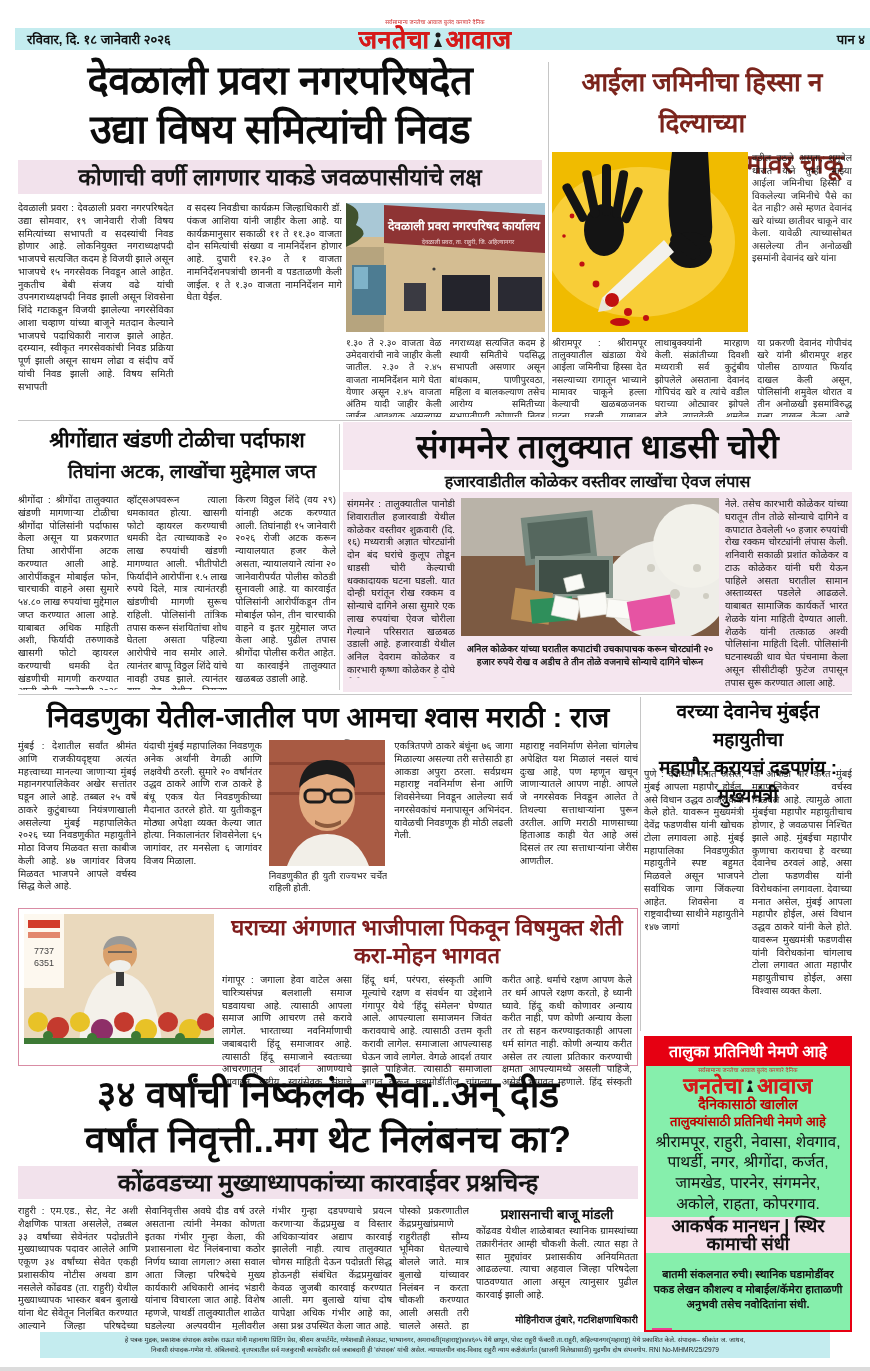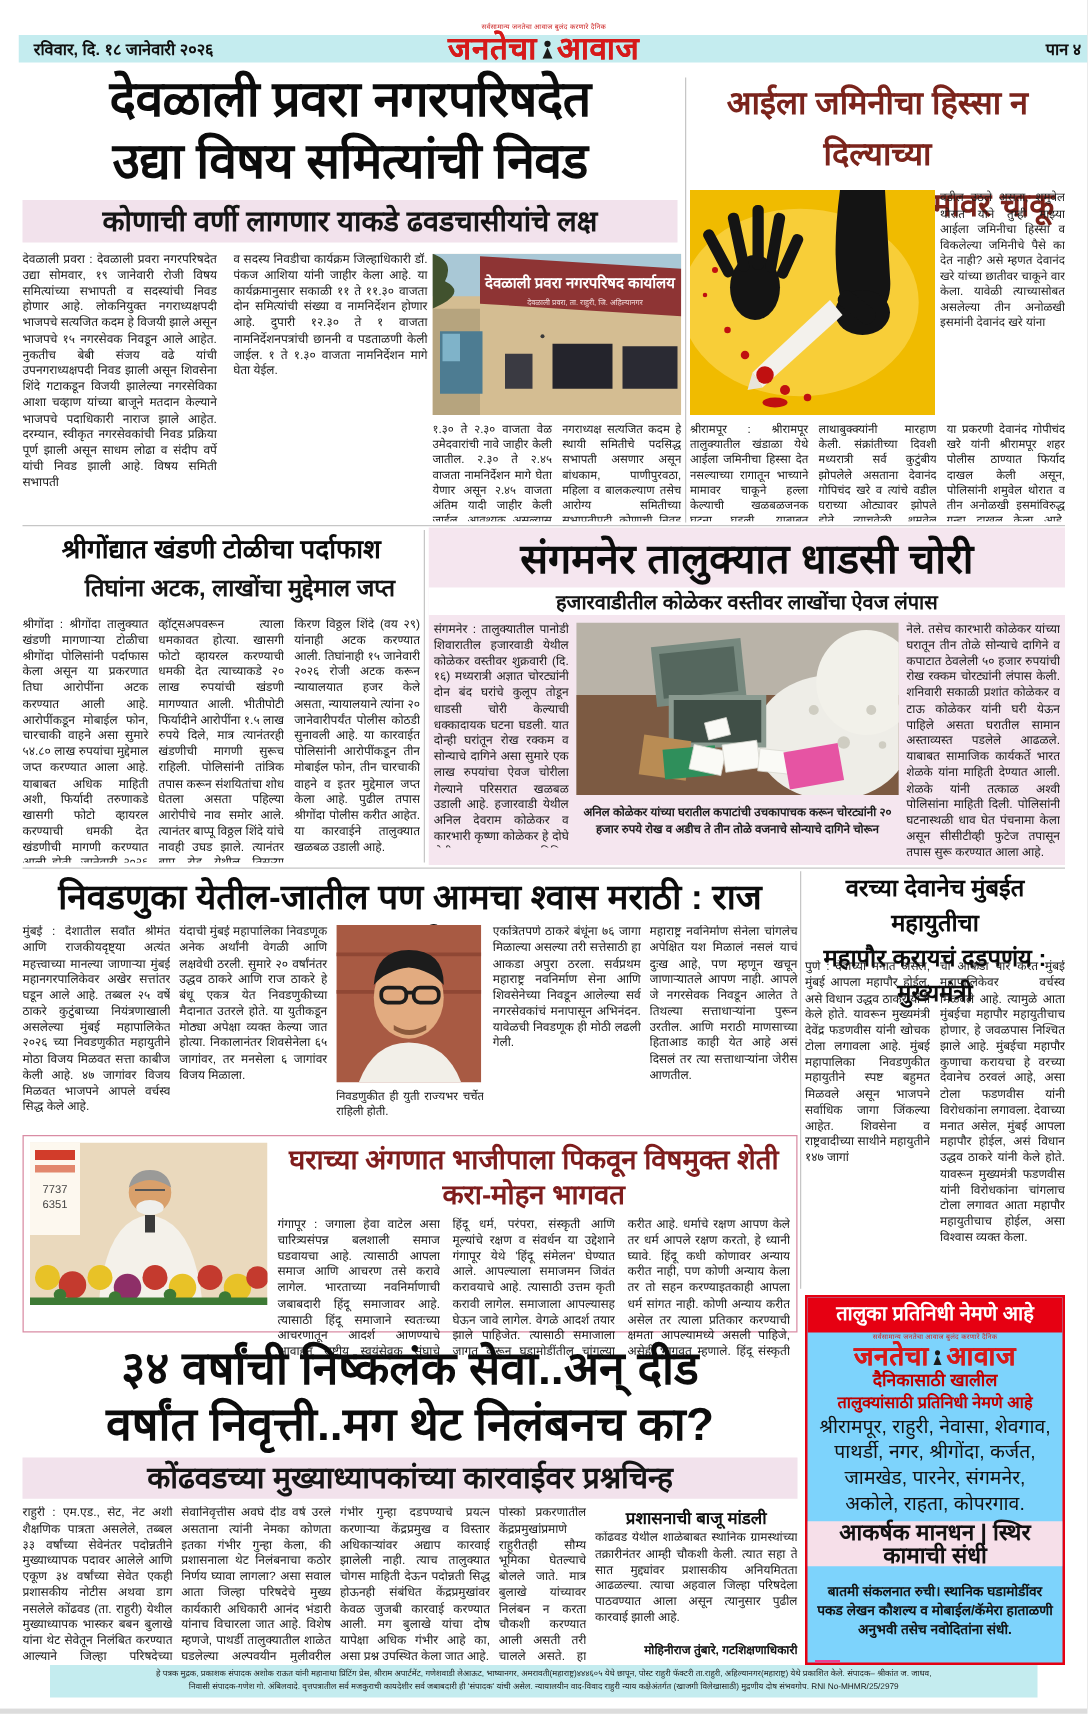--- a/index.html
+++ b/index.html
@@ -24,21 +24,21 @@
   
   .cols{display:flex;gap:8px;overflow:hidden;}
   .col{flex:1;font-size:9.6px;line-height:1.33;text-align:justify;color:#1b1b1b;overflow:hidden;}
   .rule-v{width:1px;background:#c6c6c6;}
   .rule-h{height:1px;background:#c6c6c6;}
   .pink-panel{background:#f5e6ef;}
   .caption{font-size:9.3px;font-weight:600;line-height:1.35;text-align:center;color:#1b1b1b;}
   
   .feature-box{border:1px solid #d98ca4;box-sizing:border-box;background:#fff;}
   
-  .ad-box{border:2px solid #e60012;box-sizing:border-box;background:#7dd3fc;text-align:center;overflow:hidden;}
+  .ad-box{border:2px solid #e60012;box-sizing:border-box;background:#86efac;text-align:center;overflow:hidden;}
   .ad-banner{background:#e60012;color:#fff;font-weight:bold;font-size:16px;line-height:28px;}
   .ad-red{color:#c00000;font-weight:bold;}
   .ad-band{background:#f6dfe9;font-weight:bold;font-size:18px;line-height:18px;color:#111;}
   .ad-contact{display:flex;align-items:stretch;margin:2px 6px 4px 6px;}
   .ad-contact-label{background:#ec3f92;color:#fff;font-size:14px;font-weight:bold;width:20px;
                     display:flex;flex-direction:column;align-items:center;justify-content:center;line-height:1.1;}
   .ad-phones{flex:1;font-family:"DejaVu Sans",sans-serif;font-weight:bold;font-size:27px;line-height:30px;
              color:#111;letter-spacing:1px;}
   .footer{font-size:6.6px;line-height:1.55;text-align:center;color:#1c1c1c;padding-top:3px;box-sizing:border-box;}
   .boxcol-head{font-weight:bold;font-size:13.5px;text-align:center;color:#111;margin-bottom:2px;}
@@ -62,21 +62,21 @@
           <path d="M2 16 L6 7 L10 16 Z" fill="#1a1a1a"></path>
         </svg>
       <span>आवाज</span>
     </div>
   </div>
 
   <div class="abs h-xl" style="left:18px;top:56px;width:524px;">
     <div>देवळाली प्रवरा नगरपरिषदेत</div>
     <div>उद्या विषय समित्यांची निवड</div>
   </div>
-  <div class="abs subhead" style="left:18px;top:160px;width:524px;height:34px;font-size:23px;line-height:34px;">कोणाची वर्णी लागणार याकडे ढवडचासीयांचे लक्ष</div>
+  <div class="abs subhead" style="left:18px;top:160px;width:524px;height:34px;font-size:23px;line-height:34px;">कोणाची वर्णी लागणार याकडे जवळपासीयांचे लक्ष</div>
 
   <div class="abs cols" style="left:18px;top:202px;width:324px;height:214px;gap:13px;">
     <div class="col">देवळाली प्रवरा : देवळाली प्रवरा नगरपरिषदेत उद्या सोमवार, १९ जानेवारी रोजी विषय समित्यांच्या सभापती व सदस्यांची निवड होणार आहे. लोकनियुक्त नगराध्यक्षपदी भाजपचे सत्यजित कदम हे विजयी झाले असून भाजपचे १५ नगरसेवक निवडून आले आहेत. नुकतीच बेबी संजय वढे यांची उपनगराध्यक्षपदी निवड झाली असून शिवसेना शिंदे गटाकडून विजयी झालेल्या नगरसेविका आशा चव्हाण यांच्या बाजूने मतदान केल्याने भाजपचे पदाधिकारी नाराज झाले आहेत. दरम्यान, स्वीकृत नगरसेवकांची निवड प्रक्रिया पूर्ण झाली असून साधम लोढा व संदीप वर्पे यांची निवड झाली आहे. विषय समिती सभापती</div>
     <div class="col">व सदस्य निवडीचा कार्यक्रम जिल्हाधिकारी डॉ. पंकज आशिया यांनी जाहीर केला आहे. या कार्यक्रमानुसार सकाळी ११ ते ११.३० वाजता दोन समित्यांची संख्या व नामनिर्देशन होणार आहे. दुपारी १२.३० ते १ वाजता नामनिर्देशनपत्रांची छाननी व पडताळणी केली जाईल. १ ते १.३० वाजता नामनिर्देशन मागे घेता येईल.</div>
   </div>
 
   <svg class="abs" style="left:346px;top:203px;" width="199" height="129" viewBox="0 0 199 129">
     <rect width="199" height="129" fill="#d4bd92"></rect>
     <rect x="0" y="0" width="199" height="34" fill="#a9c8d6"></rect>
     <path d="M0 0 Q18 6 10 22 Q26 30 8 40 L0 44 Z" fill="#41522e"></path>

